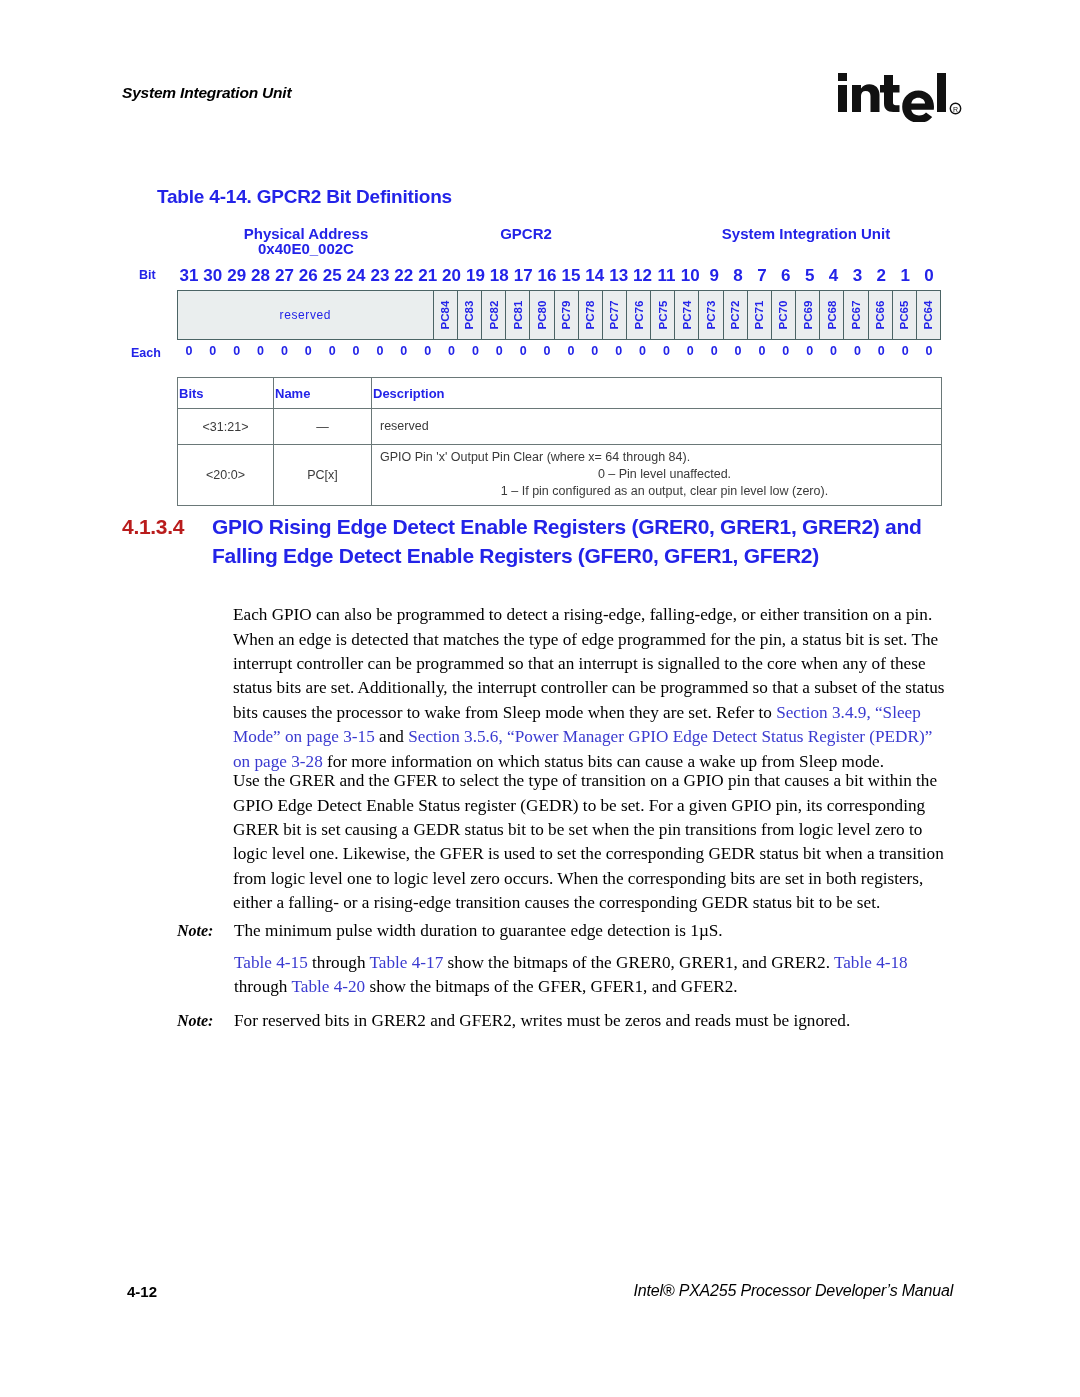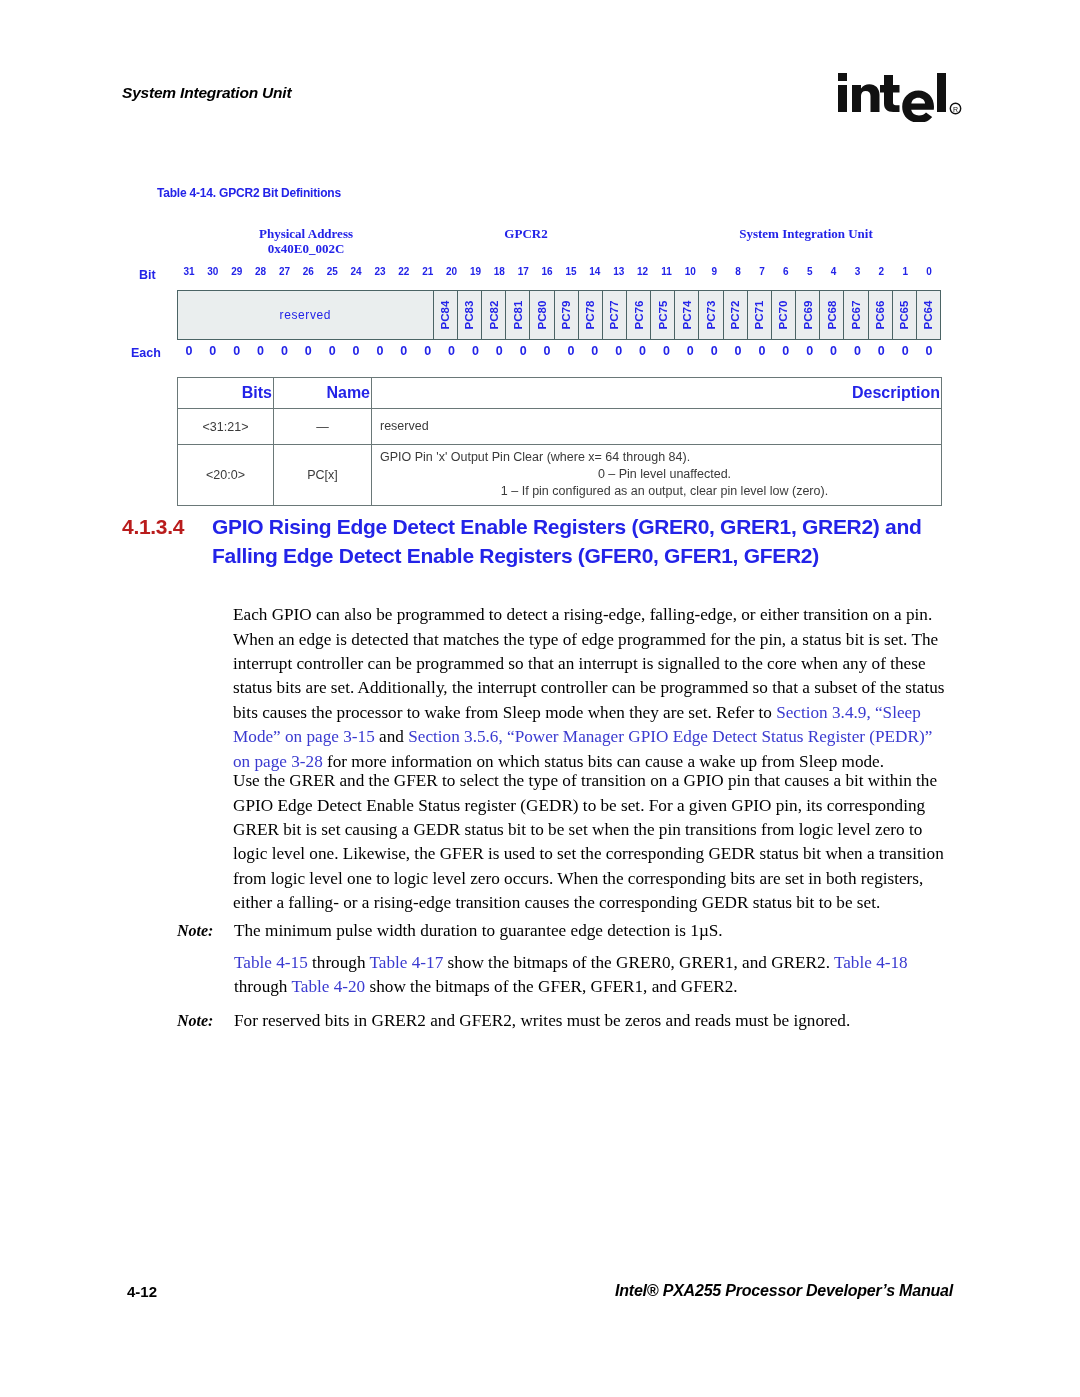--- a/index.html
+++ b/index.html
@@ -39,38 +39,38 @@
   }
   .intel-logo svg { display: block; }
 
   
   .table-caption {
     position: absolute;
     left: 157px;
     top: 186px;
     font-family: "Liberation Sans", sans-serif;
     font-weight: bold;
-    font-size: 12px;
+    font-size: 19px;
     color: #2323e8;
     letter-spacing: -0.2px;
   }
 
   
   .reg-diagram {
     position: absolute;
     left: 131px;
     top: 226px;
     width: 815px;
   }
   .reg-labels {
     position: relative;
     height: 40px;
-    font-family: Liberation Serif, serif;
-    font-weight: bold;
-    font-size: 13px;
+    font-family: Liberation Sans, sans-serif;
+    font-weight: bold;
+    font-size: 15px;
     color: #2323e8;
   }
   .reg-labels .lbl {
     position: absolute;
     text-align: center;
     line-height: 15px;
   }
   .lbl-phys   { left: 70px;  width: 210px; }
   .lbl-reg    { left: 330px; width: 130px; }
   .lbl-unit   { left: 540px; width: 270px; }
@@ -93,21 +93,21 @@
     left: 46px;
     top: 0;
     width: 764px;
     display: flex;
   }
   .bit-nums span {
     flex: 1 0 0;
     text-align: center;
     font-family: "Liberation Sans", sans-serif;
     font-weight: bold;
-    font-size: 10px;
+    font-size: 17px;
     color: #2323e8;
   }
 
   .field-strip {
     position: absolute;
     left: 46px;
     top: 64px;
     width: 764px;
     height: 50px;
     display: flex;
@@ -192,23 +192,23 @@
   .bits-table th, .bits-table td {
     border: 1px solid #6a7878;
     font-family: "Liberation Sans", sans-serif;
     font-size: 12.5px;
     color: #000;
     vertical-align: middle;
   }
   .bits-table th {
     font-weight: bold;
     color: #2323e8;
-    text-align: right;
+    text-align: left;
     height: 28px;
-    font-size: 16px;
+    font-size: 13px;
   }
   .col-bits { width: 96px; }
   .col-name { width: 98px; }
   .bits-table td.c-bits,
   .bits-table td.c-name {
     text-align: center;
     color: #3a3a3a;
   }
   .bits-table td.c-desc {
     text-align: left;
@@ -293,21 +293,21 @@
     font-family: "Liberation Sans", sans-serif;
     font-weight: bold;
     font-size: 15px;
     color: #000;
   }
   .footer-title {
     position: absolute;
     right: 127px;
     top: 1282px;
     font-family: "Liberation Sans", sans-serif;
-    font-weight: bold;
+    font-weight: normal;
     font-style: italic;
     font-size: 16px;
     color: #000;
     letter-spacing: -0.2px;
   }
 </style>
 </head>
 <body>
 
 <div class="running-head">System Integration Unit</div>

